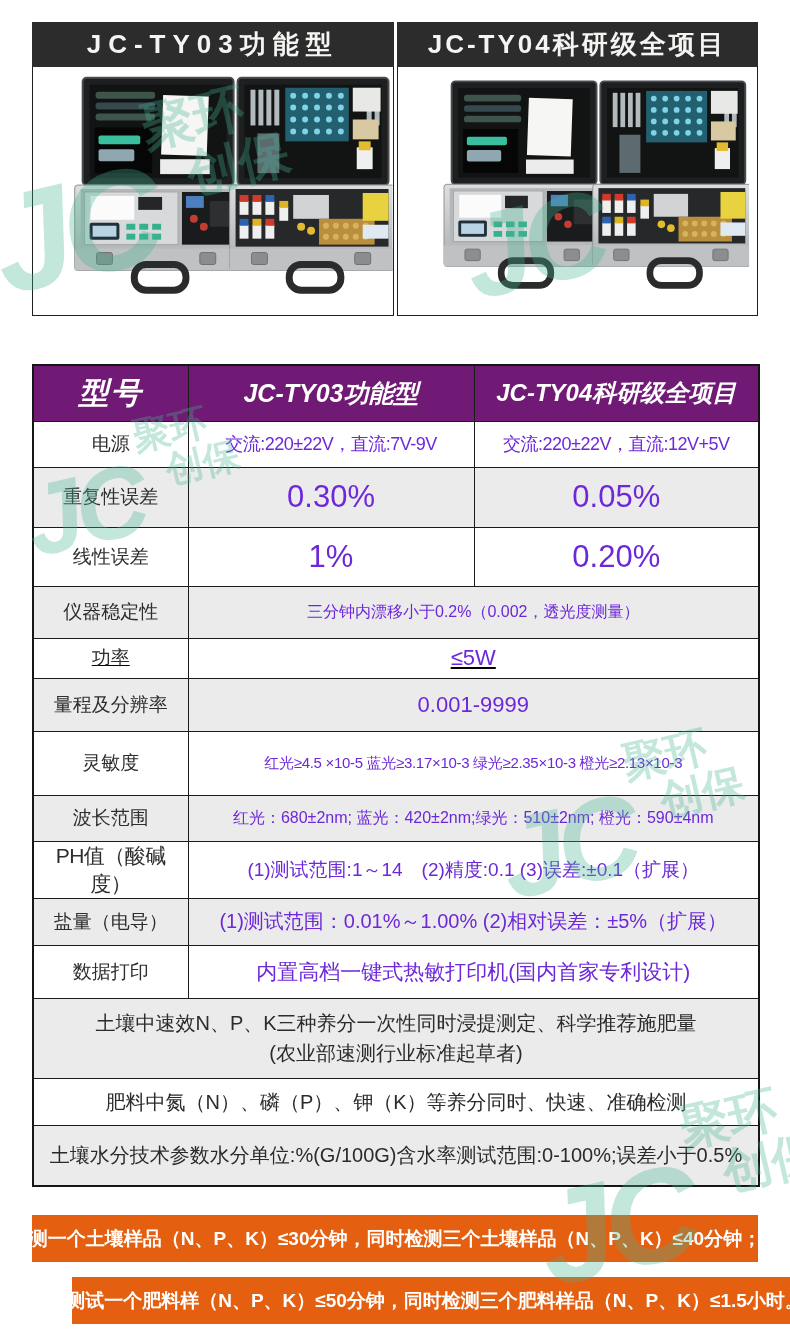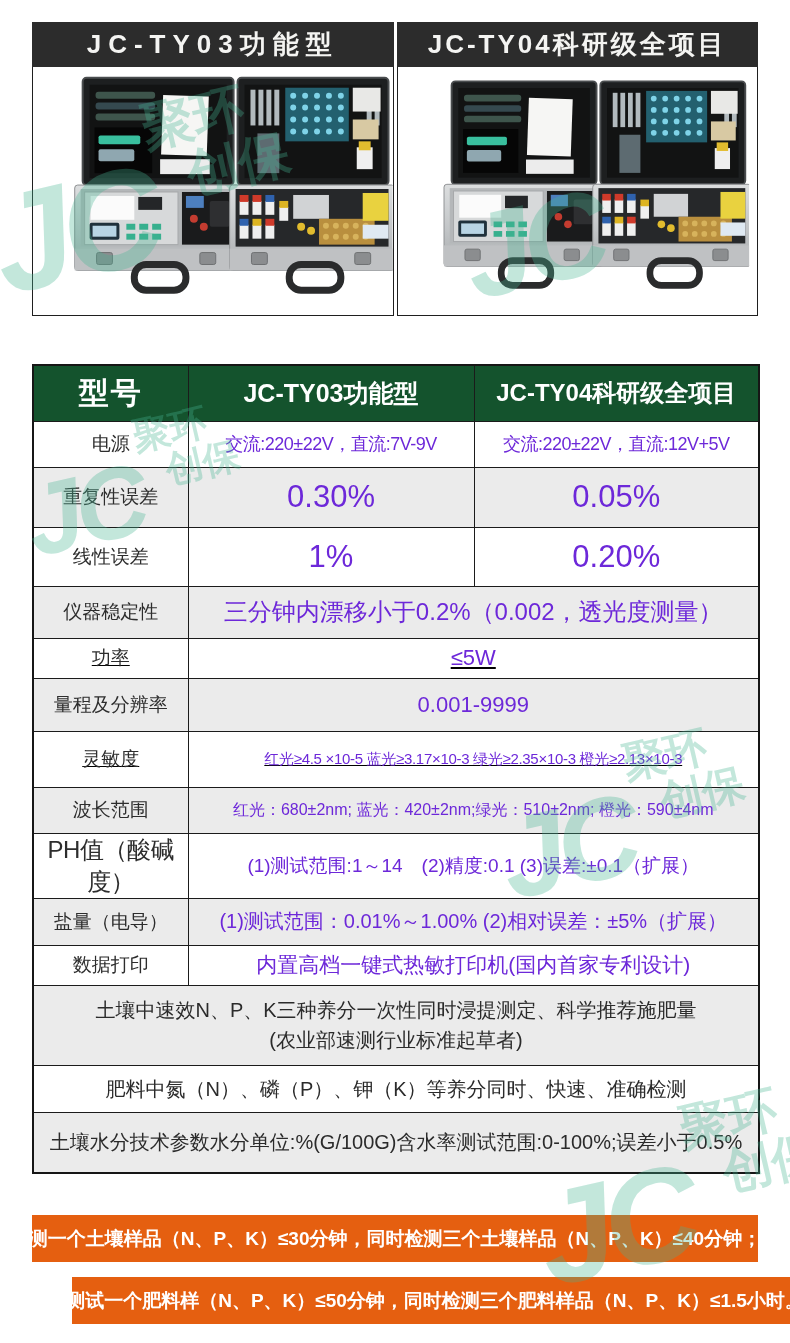--- a/index.html
+++ b/index.html
@@ -37,42 +37,42 @@
     border-collapse: collapse; table-layout: fixed;
     border: 2px solid #161616;
   }
   .spec-table col.c1 { width: 155px; }
   .spec-table col.c2 { width: 286px; }
   .spec-table col.c3 { width: 285px; }
   .spec-table th, .spec-table td {
     border: 1px solid #1b1b1b; text-align: center; vertical-align: middle;
     padding: 0 2px; overflow: hidden;
   }
-  .spec-table thead th { background: #14532d; color: #ffffff; font-weight: bold; }
+  .spec-table thead th { background: #701a75; color: #ffffff; font-weight: bold; font-style: italic; }
   .spec-table thead tr { height: 56px; }
   th.model-col  { font-size: 30px; letter-spacing: 2px; }
   th.prod-a-col { font-size: 25px; }
   th.prod-b-col { font-size: 24px; }
 
   tr.alt td { background: #ebebeb; }
   td.lbl { font-size: 19px; color: #2d2d2d; }
-  td.lbl.tight { font-size: 24px; letter-spacing: -0.5px; }
+  td.lbl.tight { font-size: 21px; letter-spacing: -0.5px; }
   td.val { color: #6d28d9; }
 
   tr.r-power   { height: 46px; } tr.r-power .val   { font-size: 18px; letter-spacing: -0.5px; }
   tr.r-repeat  { height: 60px; } tr.r-repeat .val  { font-size: 31px; }
   tr.r-linear  { height: 59px; margin-left: 11px; } tr.r-linear .val  { font-size: 31px; }
-  tr.r-stab    { height: 52px; } tr.r-stab .val    { font-size: 24px; }
+  tr.r-stab    { height: 52px; } tr.r-stab .val    { font-size: 16px; }
   tr.r-watt    { height: 40px; text-decoration: underline; } tr.r-watt .val    { font-size: 22px; }
   tr.r-range   { height: 53px; } tr.r-range .val   { font-size: 22px; }
-  tr.r-sens    { height: 56px; text-decoration: underline; } tr.r-sens .val    { font-size: 15px; letter-spacing: -0.3px; }
+  tr.r-sens    { height: 64px; } tr.r-sens .val    { font-size: 15px; letter-spacing: -0.3px; }
   tr.r-wave    { height: 46px; } tr.r-wave .val    { font-size: 16px; }
   tr.r-ph      { height: 55px; } tr.r-ph .val      { font-size: 19px; margin-top: 35px; }
   tr.r-salt    { height: 47px; } tr.r-salt .val    { font-size: 20px; }
-  tr.r-print   { height: 40px; padding-left: 48px; } tr.r-print .val   { font-size: 21px; }
+  tr.r-print   { height: 53px; padding-left: 48px; } tr.r-print .val   { font-size: 21px; }
   tr.r-full1   { height: 80px; }
   tr.r-full2   { height: 47px; margin-left: 34px; }
   tr.r-full3   { height: 61px; border-radius: 30px; }
   td.full { font-size: 20px; color: #2b2b2b; }
   td.full div { line-height: 1.5; }
 
   
   .banner {
     position: absolute; left: 32px; width: 726px; height: 47px;
     background: #e55f10; color: #ffffff; font-weight: bold; font-size: 19px;

